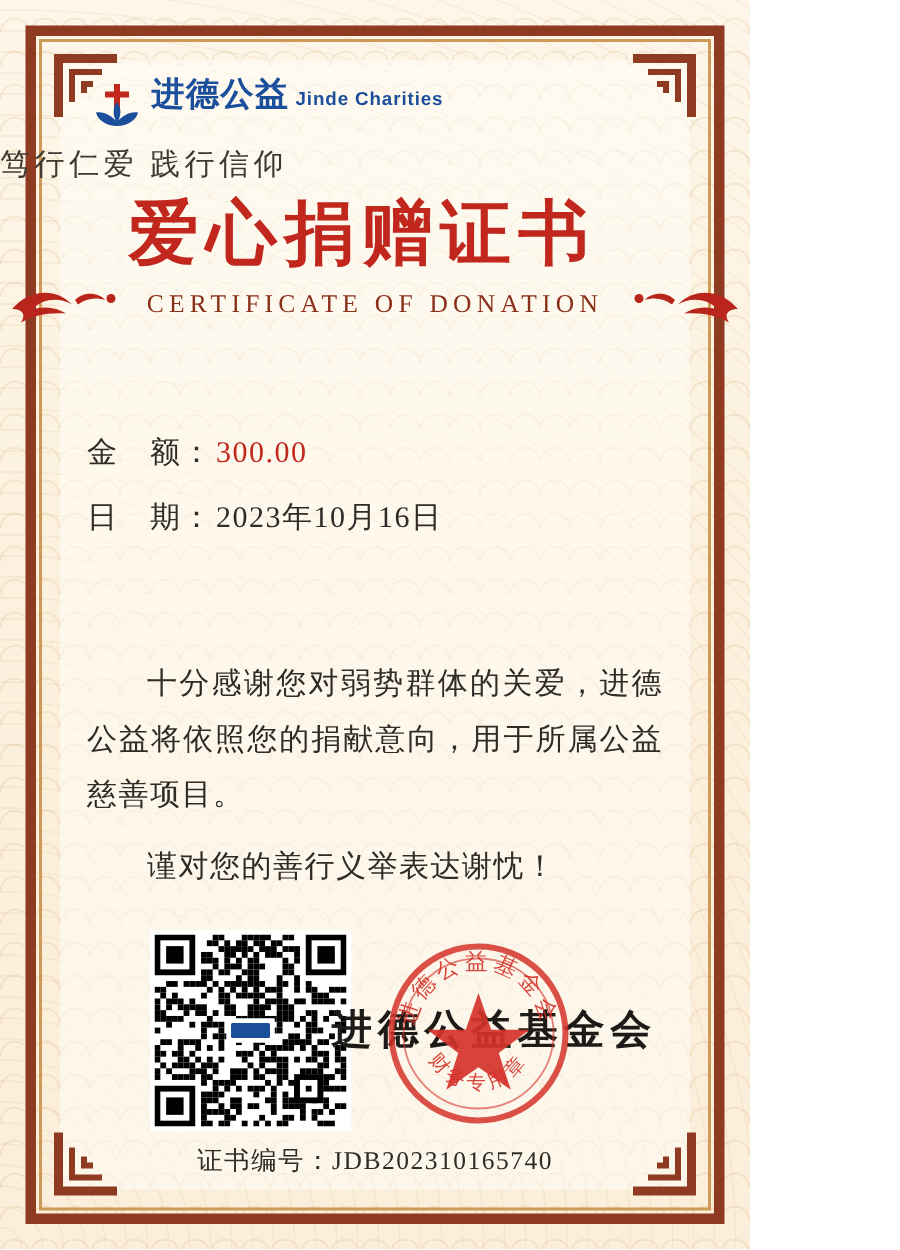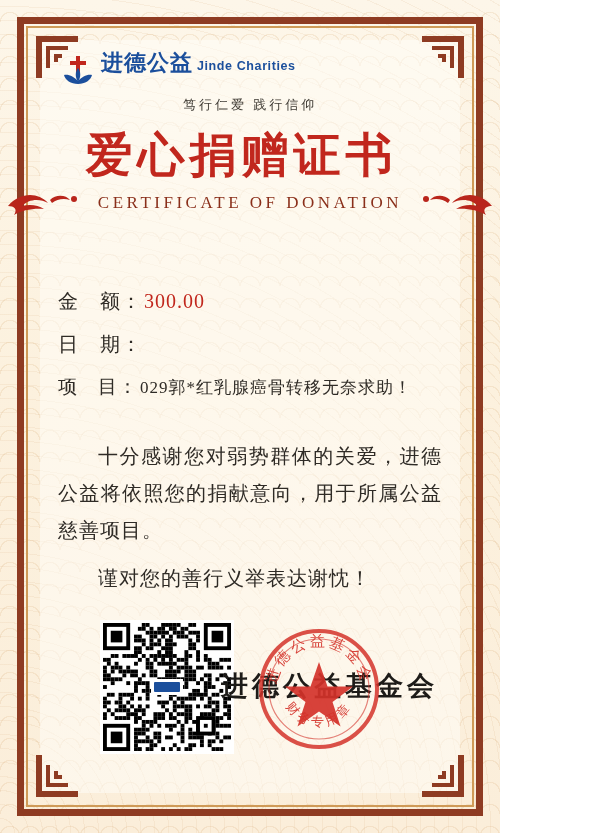--- a/index.html
+++ b/index.html
@@ -104,22 +104,21 @@
     font-weight: bold;
     color: #1b4f9c;
     letter-spacing: 0.6px;
   }
 
   
   .motto {
     position: absolute;
     top: 96px;
     left: 0; right: 0;
-    text-align: center;
-    font-size: 13px;
+    font-size: 20px;
     color: #3e3a33;
     letter-spacing: 3px;
     font-family: "Liberation Serif", "DejaVu Serif", serif;
   }
   .main-title {
     position: absolute;
     top: 124px;
     left: 0; right: 17px;
     text-align: center;
     font-size: 47px;
@@ -343,24 +342,21 @@
   </div>
 
 
   <div class="fields">
     <div class="field">
       <span class="field-label">金　额：</span>
       <span class="field-value amount-value">300.00</span>
     </div>
     <div class="field">
       <span class="field-label">日　期：</span>
-    </div>
-    <div class="field project">
-      <span class="field-label">项　目：</span>
-      <span class="field-value">029郭*红乳腺癌骨转移无奈求助！</span>
+      <span class="field-value">2023年10月16日</span>
     </div>
   </div>
 
   <div class="para para2">谨对您的善行义举表达谢忱！</div>
   <div class="para para1">十分感谢您对弱势群体的关爱，进德公益将依照您的捐献意向，用于所属公益慈善项目。</div>
 
   <div class="qr-wrap">
     <div class="qr-canvas" id="qr-canvas">
         <svg width="128" height="128" viewBox="0 0 128 128" style="position: absolute; left: 0px; top: 0px;">
           <rect x="0" y="0" width="128" height="128" fill="#ffffff"></rect>
@@ -830,13 +826,16 @@
       <text font-size="15" fill="#d4322a" font-family="'Liberation Serif', serif" letter-spacing="3" opacity="0.9">
         <textPath href="#sealTop" startOffset="50%" text-anchor="middle">进德公益基金会</textPath>
       </text>
       <text font-size="13" fill="#d4322a" font-family="'Liberation Serif', serif" letter-spacing="3" opacity="0.9">
         <textPath href="#sealBottom" startOffset="50%" text-anchor="middle">财务专用章</textPath>
       </text>
       <polygon points="63,36 71.5,60.5 97,60.5 76.5,76 84.5,100.5 63,85.5 41.5,100.5 49.5,76 29,60.5 54.5,60.5" fill="#d4322a" opacity="0.92"></polygon>
     </svg>
   </div>
 
+  <div class="footer">
+    <span>证书编号：</span><span class="num">JDB202310165740</span>
+  </div>
 </div>
 
 </body></html>

